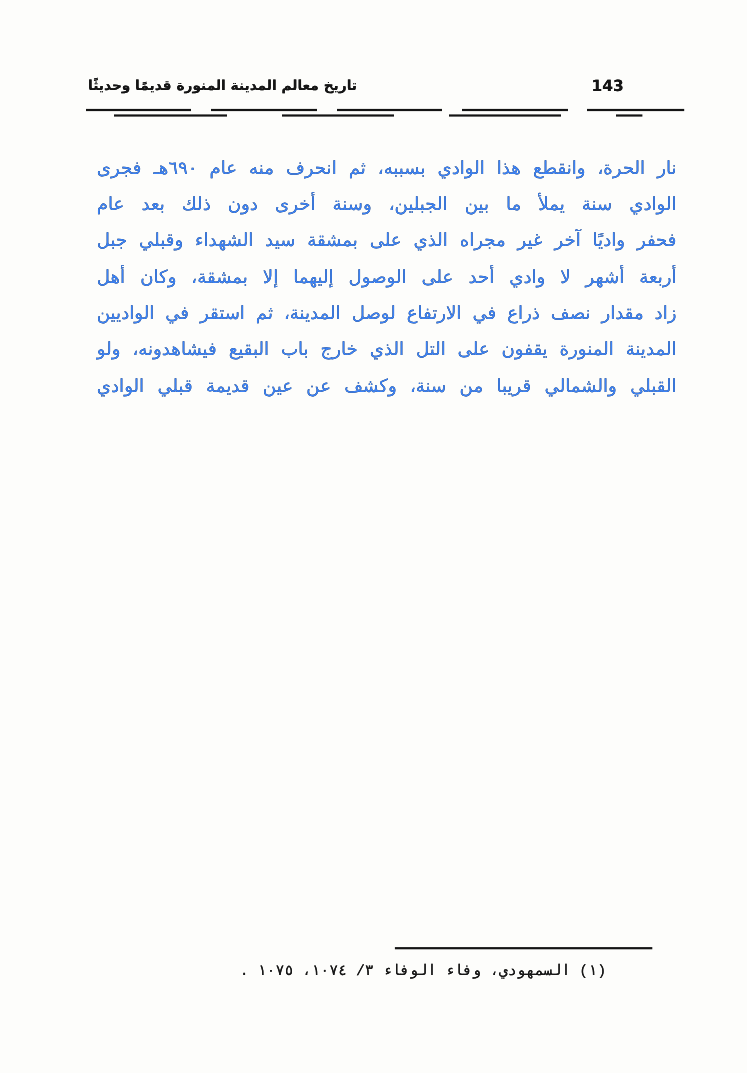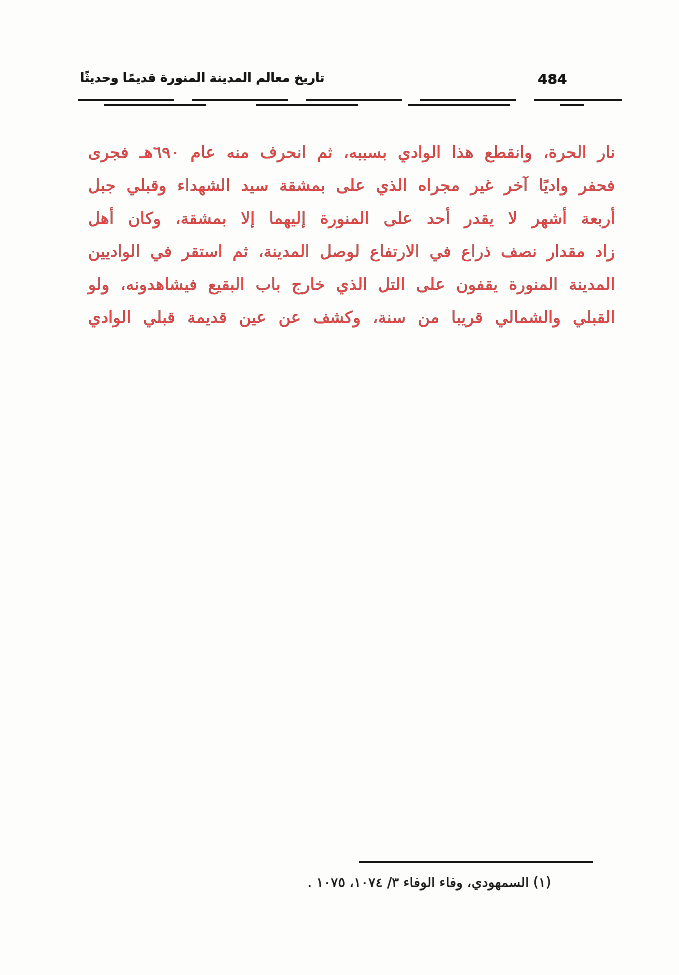--- a/index.html
+++ b/index.html
@@ -68,21 +68,21 @@
     right: 64px;
     direction: rtl;
   }
   .tline {
     direction: rtl;
     text-align: justify;
     text-align-last: justify;
     line-height: 33px;
     font-size: 16.5px;
     white-space: nowrap;
-    color: #ef4444;
+    color: #3b82f6;
     text-shadow: 0 0 0.5px #161616;
     margin-left: 13px;
   }
   .tline.last {
     text-align-last: right;
   }
   .footnote-ref {
     font-size: 10px;
     position: relative;
     top: -7px;
@@ -100,40 +100,42 @@
   }
   .footnote {
     position: absolute;
     top: 874px;
     right: 128px;
     direction: rtl;
     font-size: 13.5px;
     white-space: nowrap;
     color: #181818;
     text-shadow: 0 0 0.4px #181818;
+    font-family: Liberation Mono, monospace;
   }
 </style>
 </head>
 <body>
 
 <div class="screen">
 
   <div class="book-title">تاريخ معالم المدينة المنورة قديمًا وحديثًا</div>
 
-  <div class="page-number">484</div>
+  <div class="page-number">143</div>
 
   <div class="header-rule">
     <div class="rule-top"></div>
     <div class="rule-bottom"></div>
   </div>
 
   <div class="body-text">
     <div class="tline">نار الحرة، وانقطع هذا الوادي بسببه، ثم انحرف منه عام ٦٩٠هـ فجرى</div>
+    <div class="tline">الوادي سنة يملأ ما بين الجبلين، وسنة أخرى دون ذلك بعد عام</div>
     <div class="tline">فحفر واديًا آخر غير مجراه الذي على بمشقة سيد الشهداء وقبلي جبل</div>
-    <div class="tline">أربعة أشهر لا يقدر أحد على المنورة إليهما إلا بمشقة، وكان أهل</div>
+    <div class="tline">أربعة أشهر لا وادي أحد على الوصول إليهما إلا بمشقة، وكان أهل</div>
     <div class="tline">زاد مقدار نصف ذراع في الارتفاع لوصل المدينة، ثم استقر في الواديين</div>
     <div class="tline">المدينة المنورة يقفون على التل الذي خارج باب البقيع فيشاهدونه، ولو</div>
     <div class="tline">القبلي والشمالي قريبا من سنة، وكشف عن عين قديمة قبلي الوادي</div>
   </div>
 
   <div class="footnote-rule"></div>
 
   <div class="footnote">(١) السمهودي، وفاء الوفاء ٣/ ١٠٧٤، ١٠٧٥ .</div>
 
 </div>

